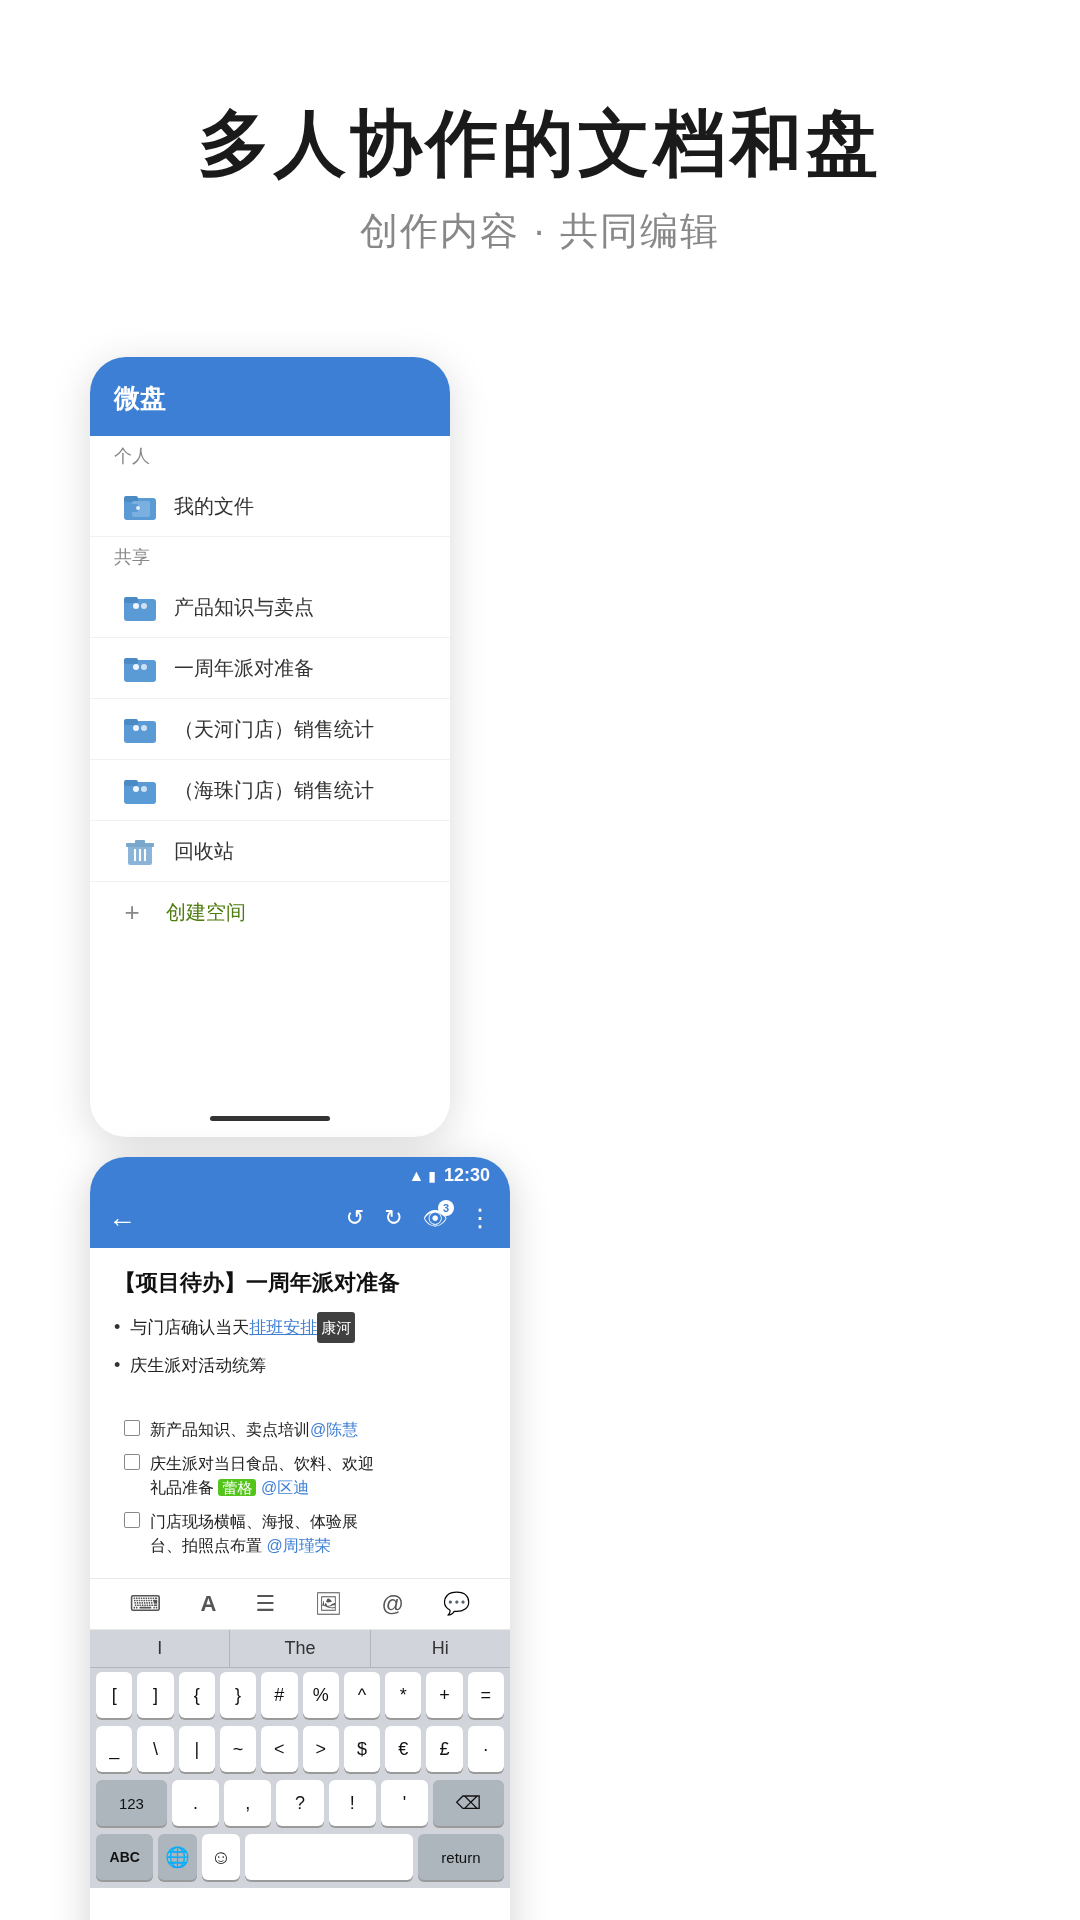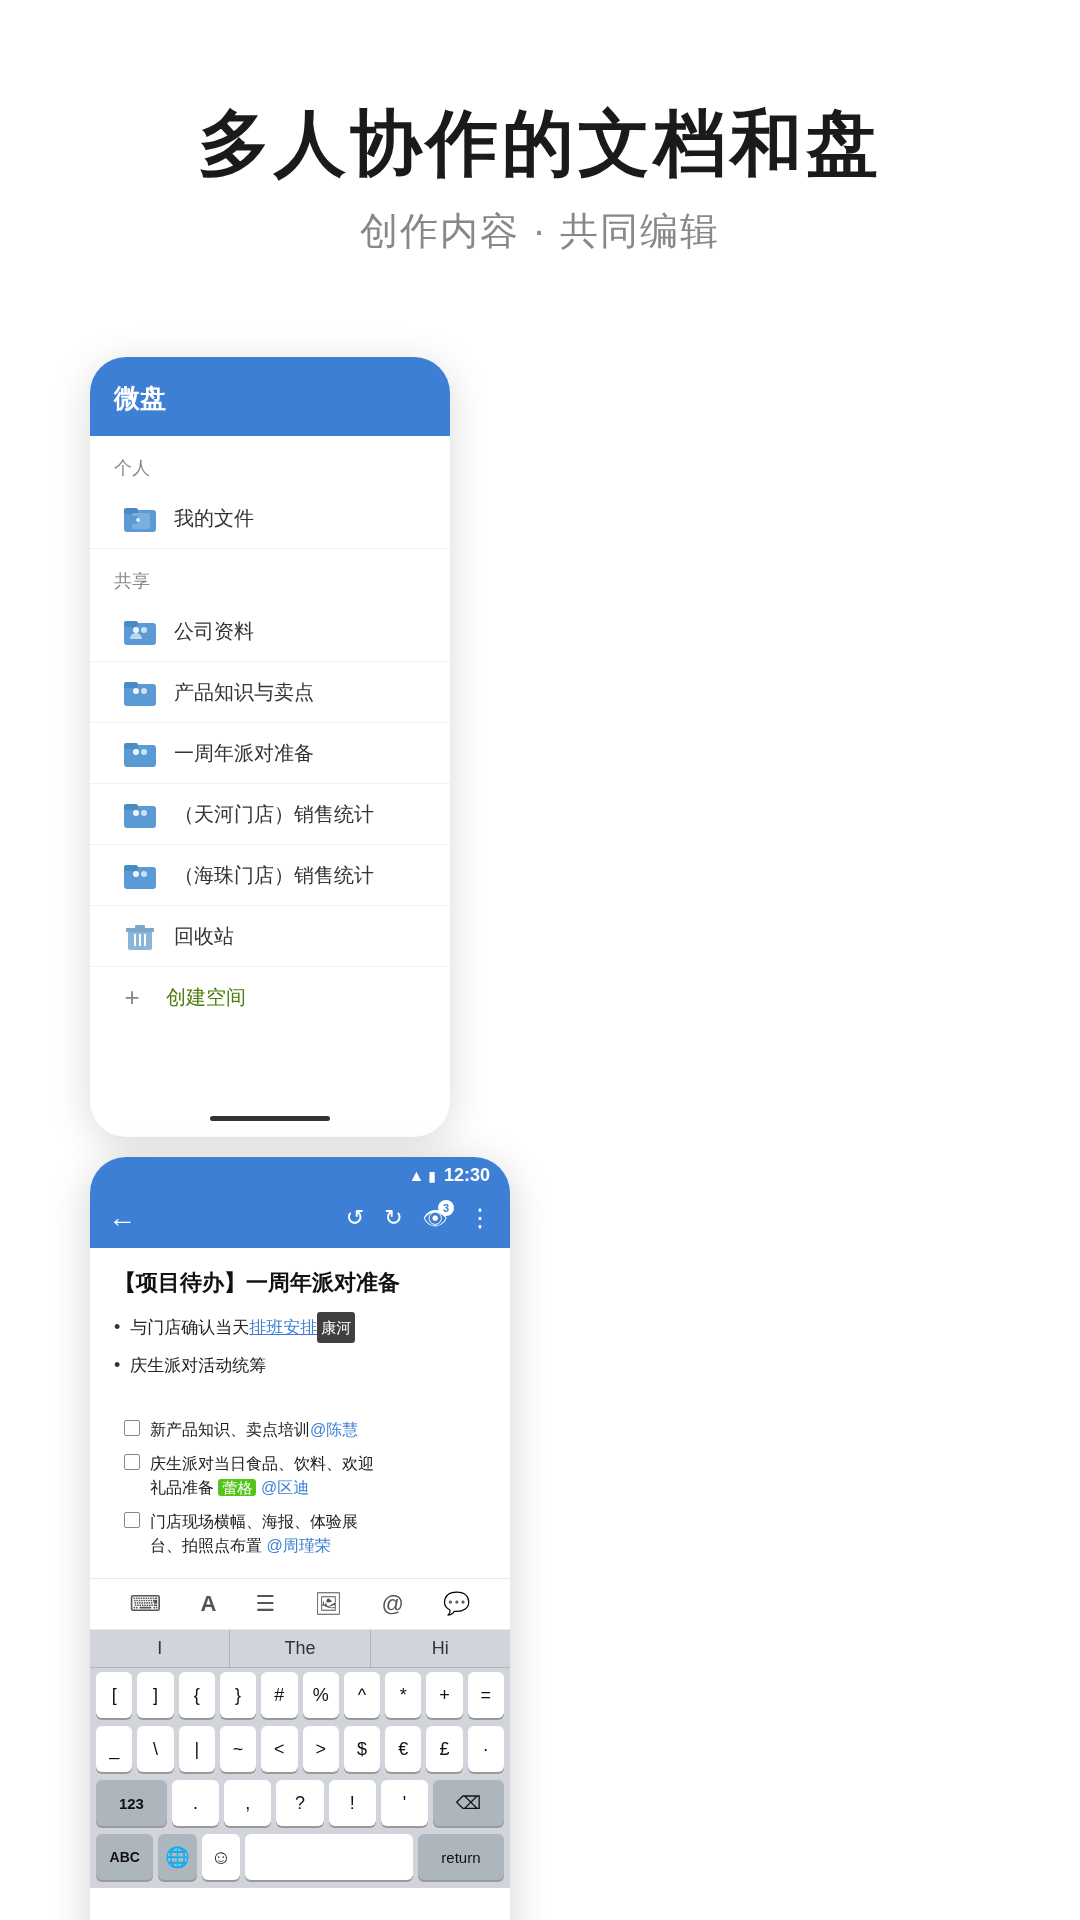--- a/index.html
+++ b/index.html
@@ -64,21 +64,21 @@
     }
     .phone-left-header-title {
       color: #ffffff;
       font-size: 26px;
       font-weight: 600;
     }
 
     .sidebar-section-label {
       font-size: 18px;
       color: #888;
-      padding: 20px 24px 8px;
+      padding: 8px 24px 8px;
     }
 
     .sidebar-item {
       display: flex;
       align-items: center;
       padding: 14px 32px;
       border-bottom: 1px solid #f0f0f0;
       cursor: pointer;
     }
 
@@ -376,32 +376,20 @@
           <rect x="10" y="11" width="18" height="16" rx="2" fill="#7ab0e0"></rect>
           <rect x="6" y="14" width="10" height="8" rx="1" fill="#5b9bd5"></rect>
           <circle cx="16" cy="18" r="2" fill="#fff" opacity="0.8"></circle>
         </svg>
       </div>
       <span class="sidebar-item-label">我的文件</span>
     </div>
 
     <div class="sidebar-section-label">共享</div>
 
-    <div class="sidebar-item">
-      <div class="folder-icon">
-        <svg viewBox="0 0 36 32" fill="none">
-          <rect x="2" y="8" width="32" height="22" rx="3" fill="#5b9bd5"></rect>
-          <rect x="2" y="6" width="14" height="6" rx="2" fill="#4a8bc4"></rect>
-          <circle cx="14" cy="15" r="3" fill="#fff" opacity="0.9"></circle>
-          <circle cx="22" cy="15" r="3" fill="#fff" opacity="0.7"></circle>
-          <path d="M8 24c0-3.3 2.7-6 6-6s6 2.7 6 6" fill="#fff" opacity="0.6"></path>
-        </svg>
-      </div>
-      <span class="sidebar-item-label">公司资料</span>
-    </div>
     <div class="sidebar-item">
       <div class="folder-icon">
         <svg viewBox="0 0 36 32" fill="none">
           <rect x="2" y="8" width="32" height="22" rx="3" fill="#5b9bd5"></rect>
           <rect x="2" y="6" width="14" height="6" rx="2" fill="#4a8bc4"></rect>
           <circle cx="14" cy="15" r="3" fill="#fff" opacity="0.9"></circle>
           <circle cx="22" cy="15" r="3" fill="#fff" opacity="0.7"></circle>
         </svg>
       </div>
       <span class="sidebar-item-label">产品知识与卖点</span>
@@ -551,21 +539,21 @@
         <div class="key">~</div>
         <div class="key">&lt;</div>
         <div class="key">&gt;</div>
         <div class="key">$</div>
         <div class="key">€</div>
         <div class="key">£</div>
         <div class="key">·</div>
       </div>
 
       <div class="key-row">
-        <div class="key key-dark key-wide" style="font-size:15px;font-weight:700;">123</div>
+        <div class="key key-dark key-wide" style="font-size:15px;font-weight:400;">123</div>
         <div class="key">.</div>
         <div class="key">,</div>
         <div class="key">?</div>
         <div class="key">!</div>
         <div class="key">'</div>
         <div class="key key-dark key-wide">⌫</div>
       </div>
 
       <div class="key-row">
         <div class="key key-dark" style="font-size:14px;font-weight:600;flex:1.2;">ABC</div>

